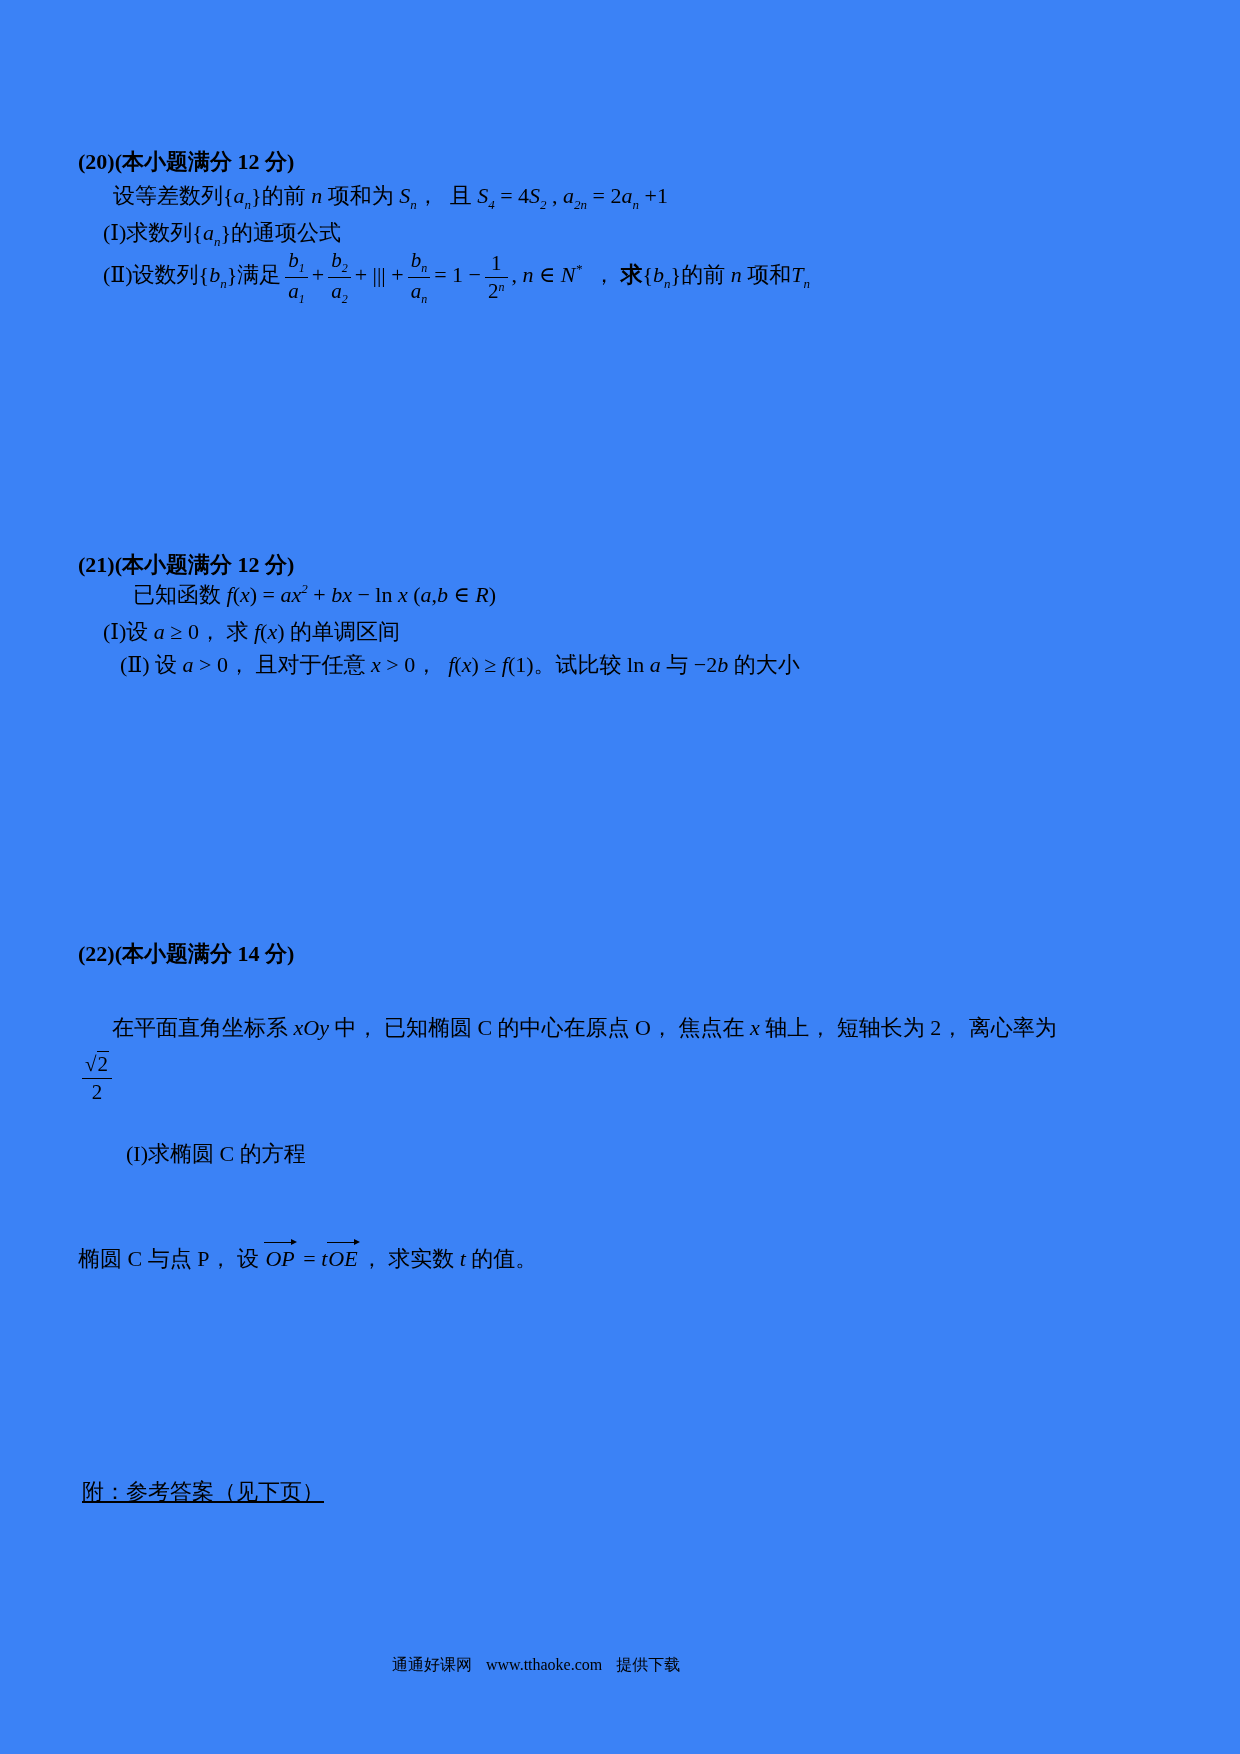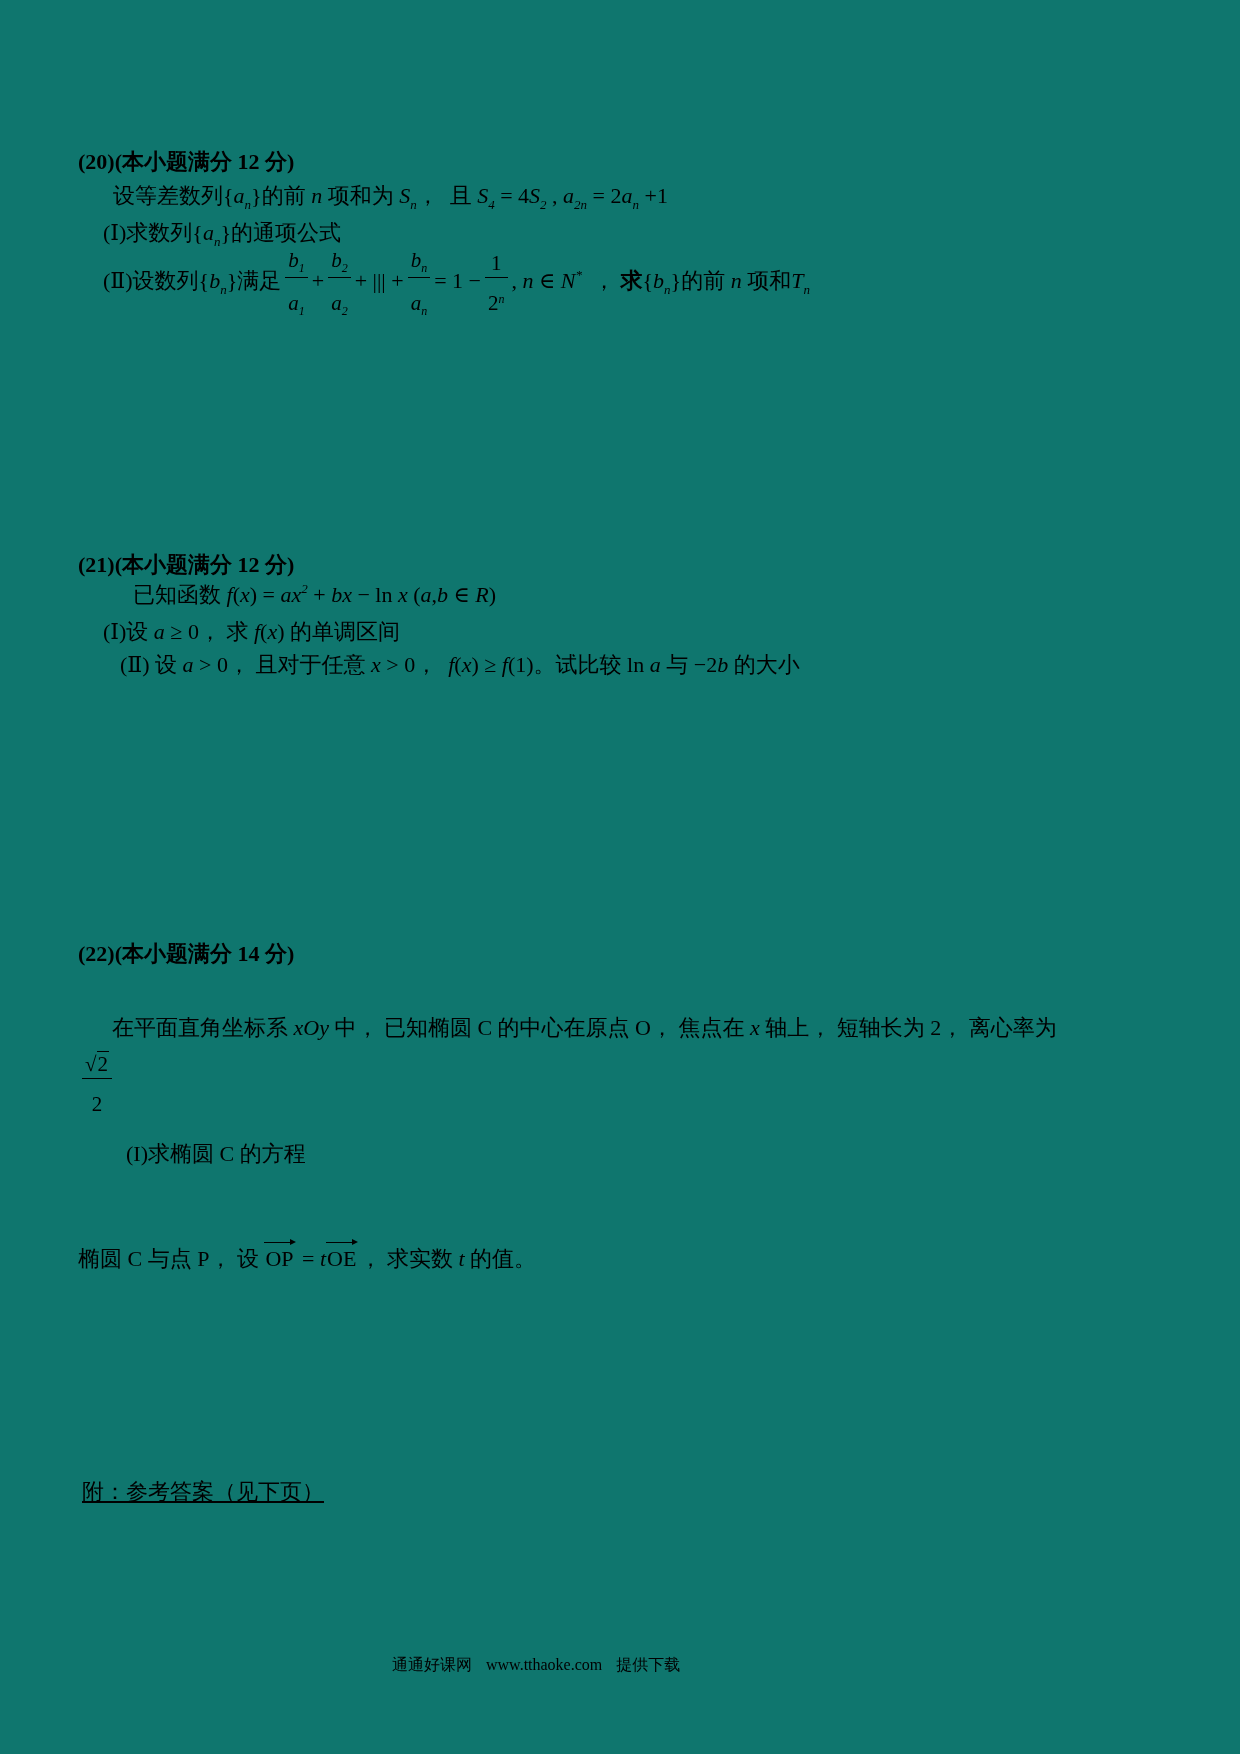--- a/index.html
+++ b/index.html
@@ -1,19 +1,19 @@
 <!DOCTYPE html>
 <html><head>
 <meta charset="utf-8">
 <style>
   html,body { margin:0; padding:0; background:#ffffff; }
   .page {
     position:relative;
     width:1240px; height:1754px;
-    background:#0f766e;
+    background:#3b82f6;
     color:#000000;
     font-family:"Liberation Serif","DejaVu Serif",serif;
     overflow:hidden;
   }
   .line {
     position:absolute;
     font-size:22px;
     line-height:1.25;
     white-space:nowrap;
   }
@@ -25,27 +25,27 @@
   .msup { font-size:13px; font-style:italic; vertical-align:9px; }
   .frac {
     display:inline-block;
     vertical-align:middle;
     text-align:center;
     margin:0 4px;
     font-size:21px;
     line-height:1.1;
   }
   .frac .num { display:block; padding:1px 3px 2px 3px; border-bottom:1.5px solid #000; }
-  .frac .den { display:block; padding:2px 3px 0 3px;margin-top:12px; }
+  .frac .den { display:block; padding:2px 3px 0 3px; }
   .frac .msub { font-size:12px; vertical-align:-5px; }
   .frac .msup { font-size:12px; vertical-align:7px; }
   .sqrt { white-space:nowrap; }
   .sqrt .radsign { font-style:normal; }
   .sqrt .radicand { border-top:1.5px solid #000; padding:0 1px; }
-  .vec { position:relative; margin:0 3px 0 1px; }
+  .vec { position:relative; font-style:italic; margin:0 3px 0 1px; }
   .vec::before {
     content:""; position:absolute; left:-1px; right:4px; top:-4px;
     border-top:1.5px solid #000;
   }
   .vec::after {
     content:""; position:absolute; right:-2px; top:-7px;
     width:0; height:0;
     border-left:6px solid #000;
     border-top:3px solid transparent;
     border-bottom:3px solid transparent;

